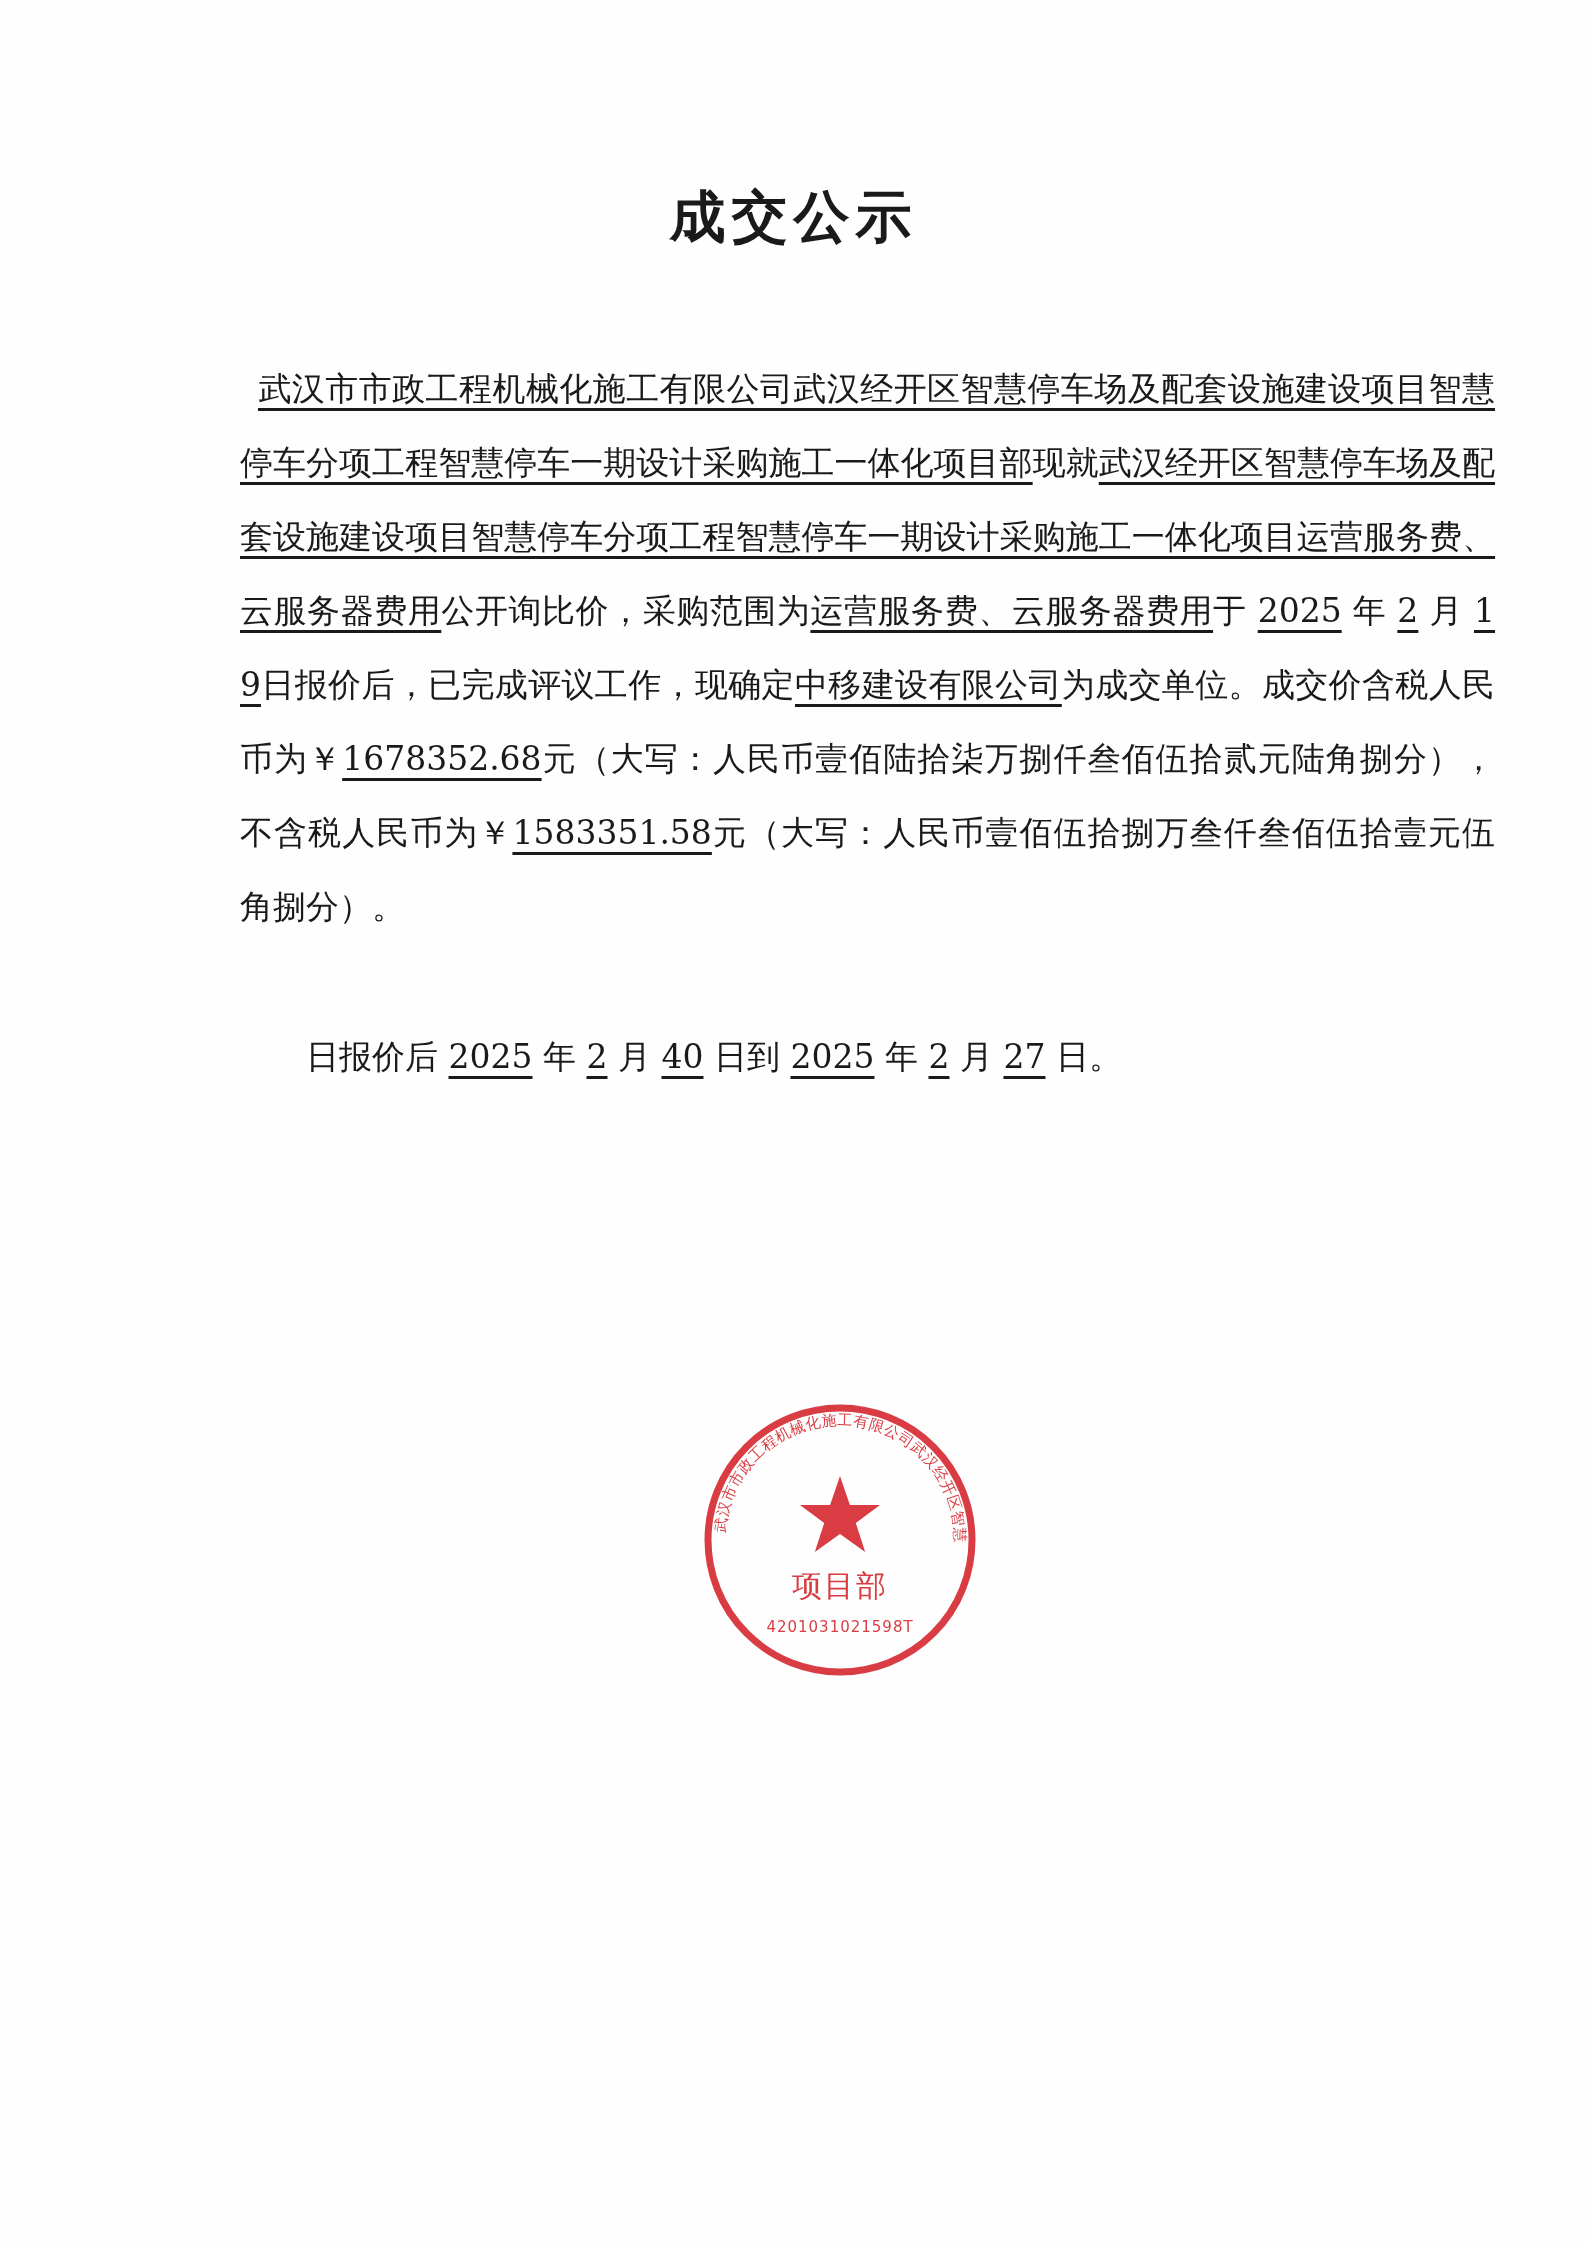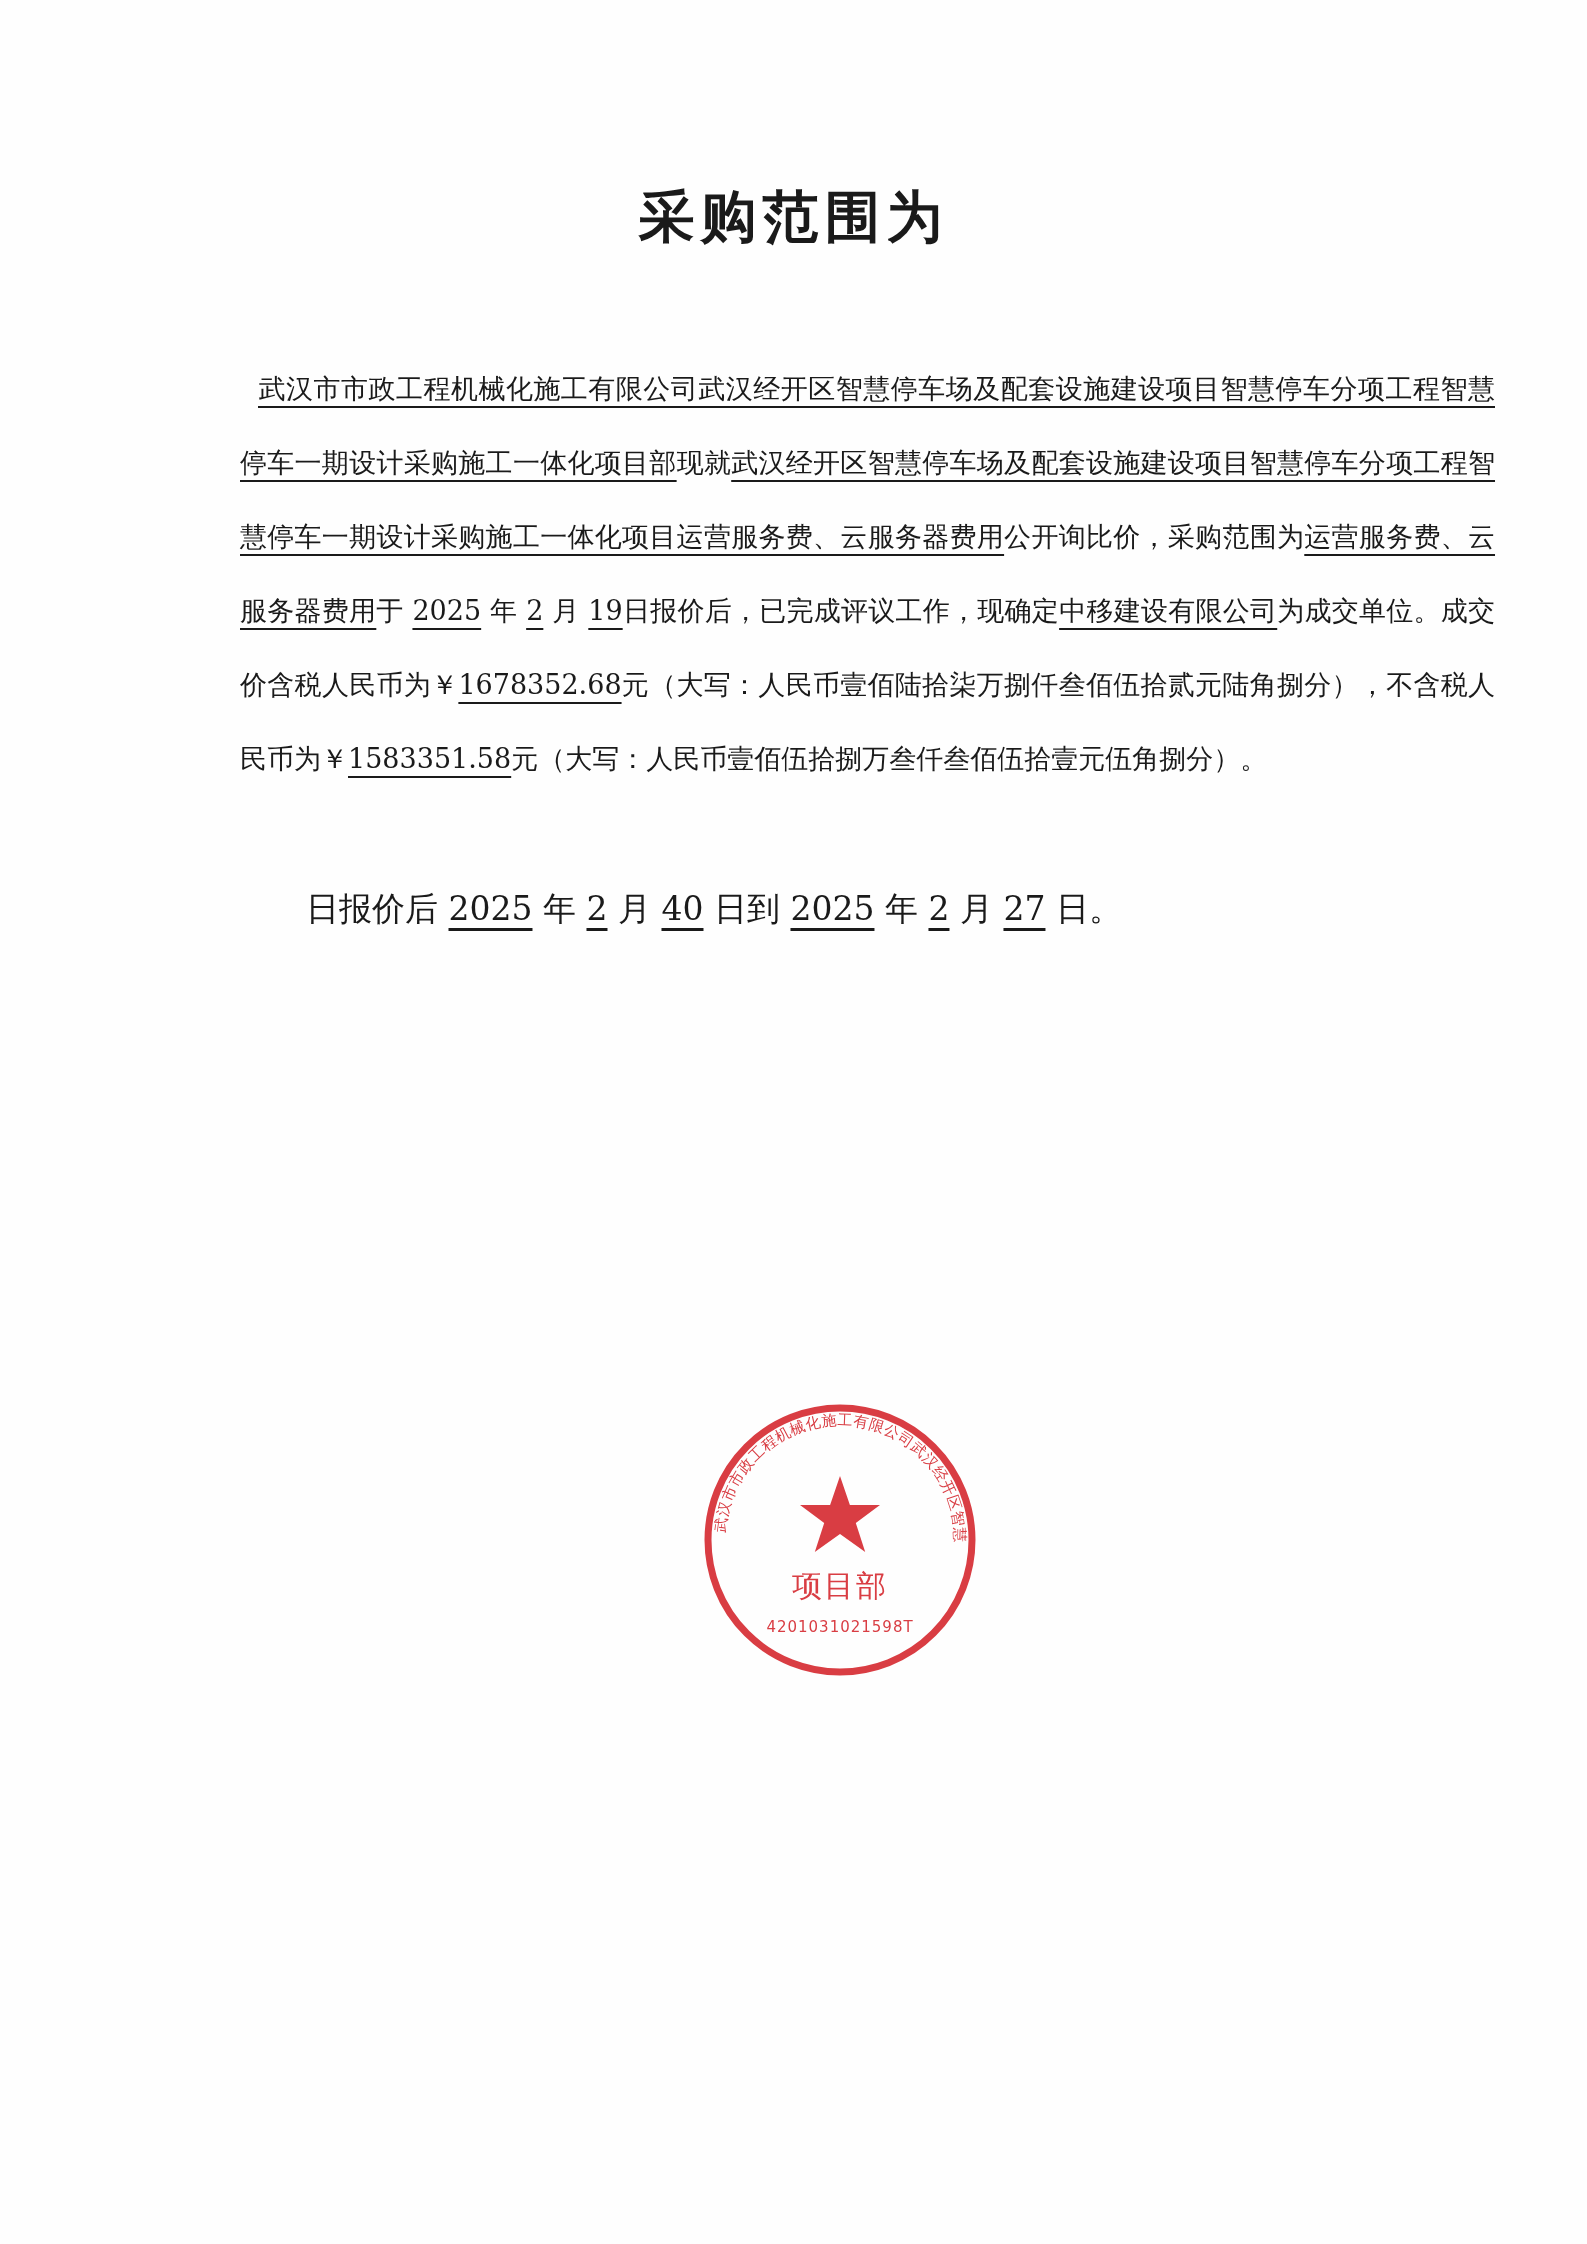--- a/index.html
+++ b/index.html
@@ -26,21 +26,21 @@
     text-align: center;
     font-size: 56px;
     font-weight: bold;
     letter-spacing: 6px;
     margin-top: 180px;
     font-family: "DejaVu Serif", "Liberation Serif", serif;
   }
   .body-block {
     margin: 0 92px 0 240px;
     margin-top: 96px;
-    font-size: 27px;
+    font-size: 33px;
     line-height: 74px;
     text-align: justify;
   }
   .para {
     text-indent: 0;
     word-break: break-all;
   }
   .u {
     text-decoration: underline;
     text-underline-offset: 8px;
@@ -81,21 +81,21 @@
     pointer-events: none;
     opacity: 0.88;
   }
   .seal svg { display: block; }
 </style>
 </head>
 <body>
 
 <div class="page">
 
-  <div class="title">采购范围为</div>
+  <div class="title">成交公示</div>
 
   <div class="body-block">
     <div class="para">
       <span class="blank"></span><span class="u">武汉市市政工程机械化施工有限公司武汉经开区智慧停车场及配套设施建设项目智慧停车分项工程智慧停车一期设计采购施工一体化项目部</span><span>现就</span><span class="u">武汉经开区智慧停车场及配套设施建设项目智慧停车分项工程智慧停车一期设计采购施工一体化项目运营服务费、云服务器费用</span><span>公开询比价，采购范围为</span><span class="u">运营服务费、云服务器费用</span><span>于</span>&nbsp;<span class="u">2025</span>&nbsp;<span>年</span>&nbsp;<span class="u">2</span>&nbsp;<span>月</span>&nbsp;<span class="u">19</span><span>日报价后，已完成评议工作，现确定</span><span class="u">中移建设有限公司</span><span>为成交单位。成交价含税人民币为￥</span><span class="u">1678352.68</span><span>元（大写：人民币壹佰陆拾柒万捌仟叁佰伍拾贰元陆角捌分），不含税人民币为￥</span><span class="u">1583351.58</span><span>元（大写：人民币壹佰伍拾捌万叁仟叁佰伍拾壹元伍角捌分）。</span>
     </div>
   </div>
 
   <div class="notice-period">
     <span>日报价后</span>&nbsp;<span class="u">2025</span>&nbsp;<span>年</span>&nbsp;<span class="u">2</span>&nbsp;<span>月</span>&nbsp;<span class="u">40</span>&nbsp;<span>日到</span>&nbsp;<span class="u">2025</span>&nbsp;<span>年</span>&nbsp;<span class="u">2</span>&nbsp;<span>月</span>&nbsp;<span class="u">27</span>&nbsp;<span>日。</span>
   </div>

